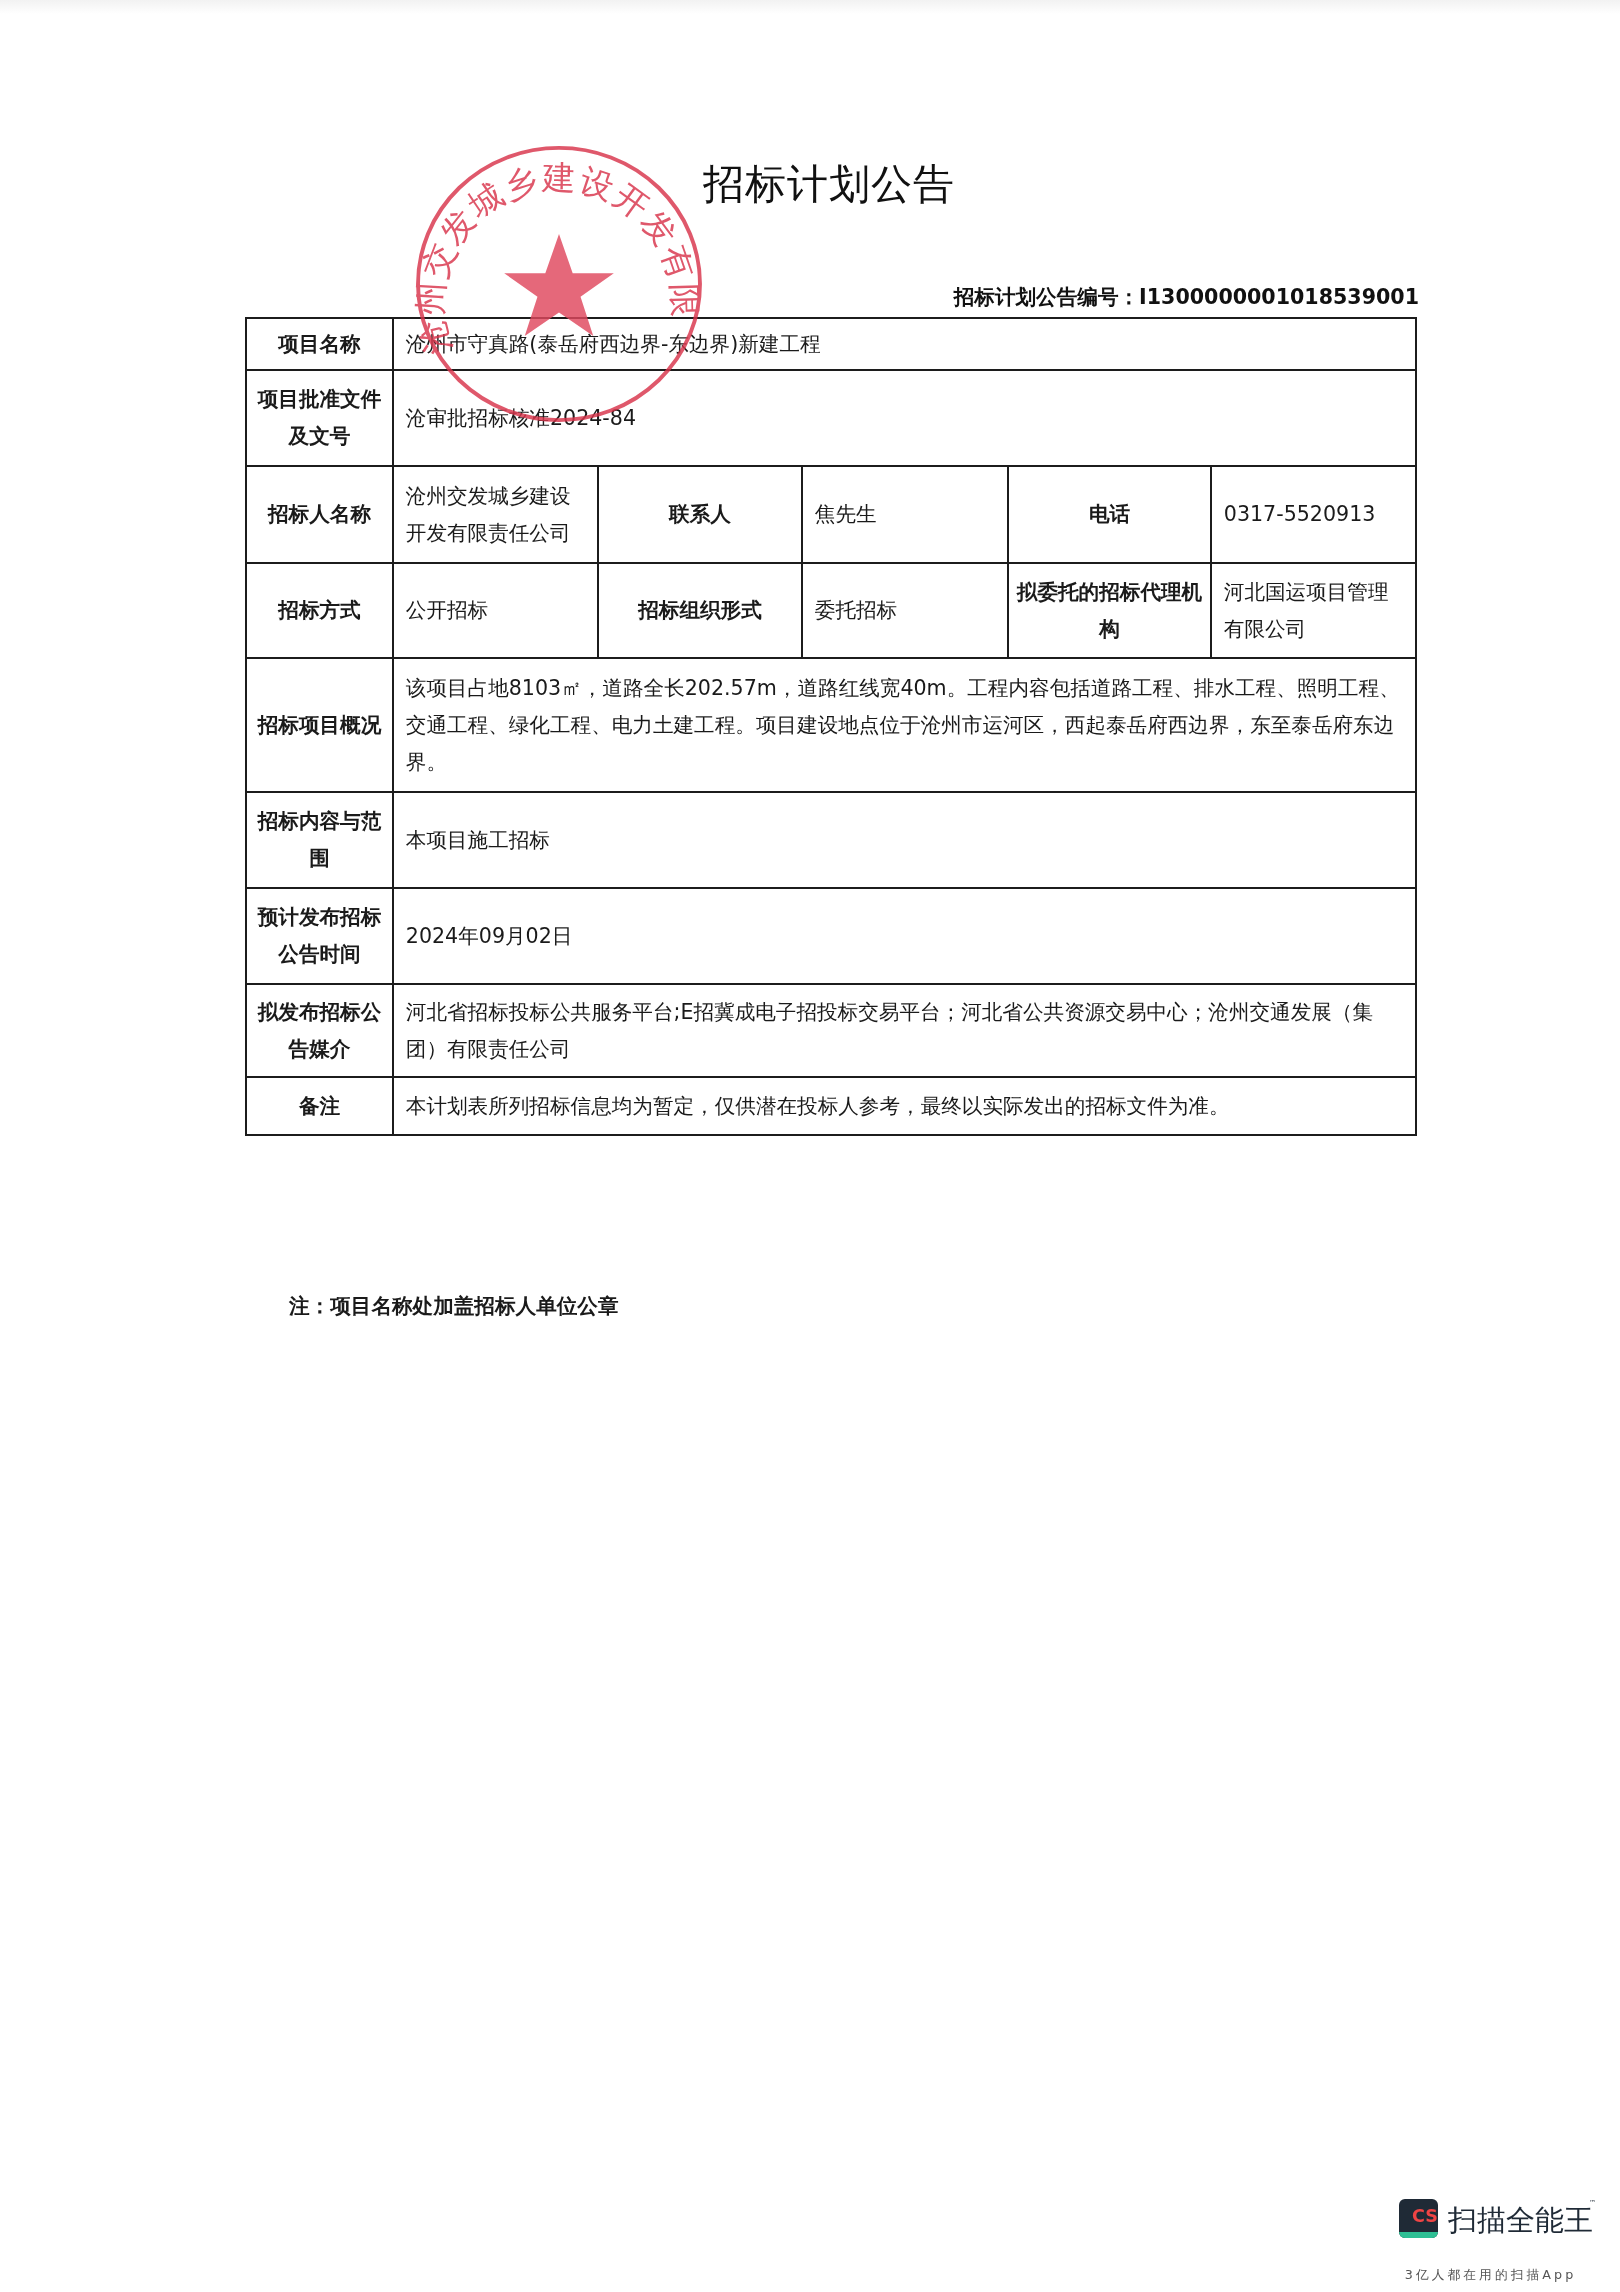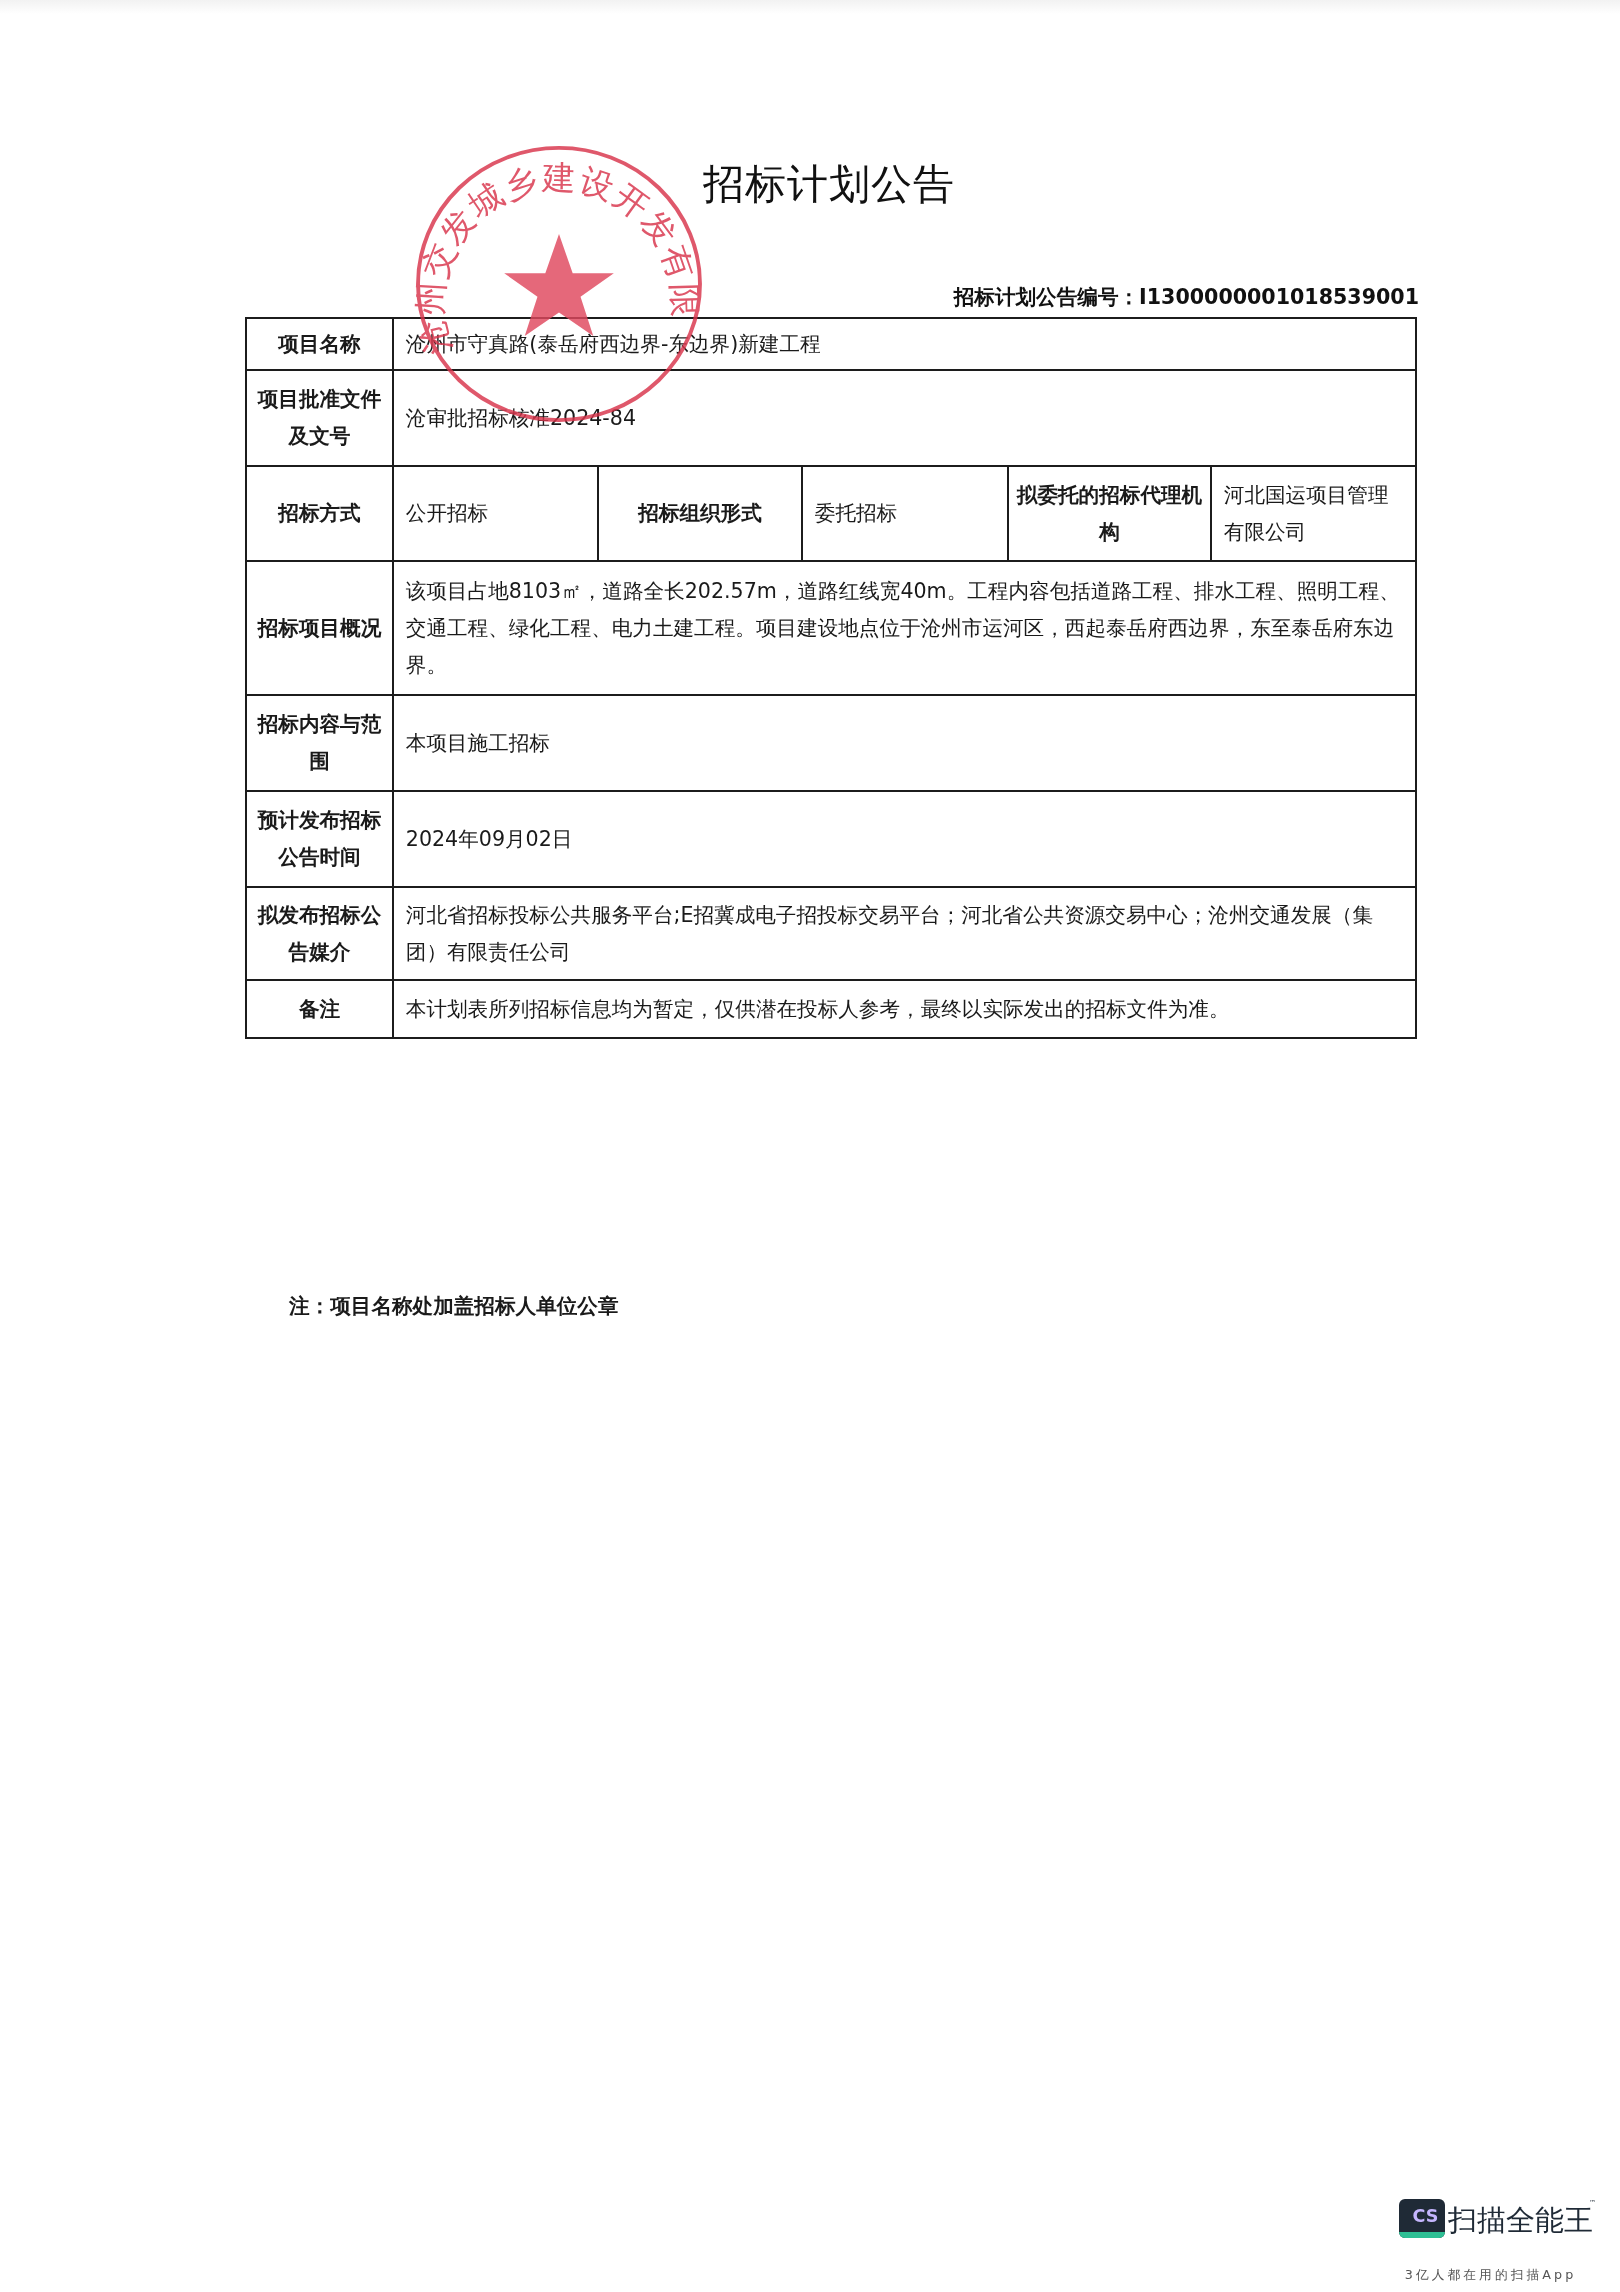--- a/index.html
+++ b/index.html
@@ -42,21 +42,21 @@
   .footnote {
     position: absolute; left: 289px; top: 1292px;
     font-size: 20.6px; font-weight: bold; color: #1a1a1a;
   }
   .logo {
     position: absolute; left: 1397px; top: 2199px; width: 196px; height: 78px;
   }
   .logo-badge {
     position: absolute; left: 2px; top: 0; width: 39px; height: 39px;
     border-radius: 5.9px; background: #1f2a36; overflow: hidden;
-    color: #c4b5fd; font-weight: bold; font-size: 17.6px; text-align: center; line-height: 35px; padding-left: 7px;
+    color: #ef4444; font-weight: bold; font-size: 17.6px; text-align: right; line-height: 35px;
   }
   .logo-badge::after {
     content: ""; position: absolute; left: 0; bottom: 0; width: 100%; height: 5.9px;
     background: #2ebf94;
   }
   .logo-name {
     position: absolute; left: 51px; top: 2px; font-size: 29px; font-weight: normal;
     color: #1f2a36; white-space: nowrap;
   }
   .logo-tm { position: absolute; left: 192px; top: 0; font-size: 6.9px; color: #1f2a36; }
@@ -96,20 +96,28 @@
   </colgroup>
   <tbody>
       <tr style="height:52px">
     <td class="lbl">项目名称</td>
     <td class="val" colspan="5">沧州市守真路(泰岳府西边界-东边界)新建工程</td>
   </tr>
   <tr style="height:96px">
     <td class="lbl">项目批准文件及文号</td>
     <td class="val" colspan="5">沧审批招标核准2024-84</td>
   </tr>
+  <tr style="height:97px">
+    <td class="lbl">招标人名称</td>
+    <td class="val">沧州交发城乡建设开发有限责任公司</td>
+    <td class="lbl">联系人</td>
+    <td class="val">焦先生</td>
+    <td class="lbl">电话</td>
+    <td class="val">0317-5520913</td>
+  </tr>
   <tr style="height:95px">
     <td class="lbl">招标方式</td>
     <td class="val">公开招标</td>
     <td class="lbl">招标组织形式</td>
     <td class="val">委托招标</td>
     <td class="lbl">拟委托的招标代理机构</td>
     <td class="val">河北国运项目管理有限公司</td>
   </tr>
   <tr style="height:134px">
     <td class="lbl">招标项目概况</td>

